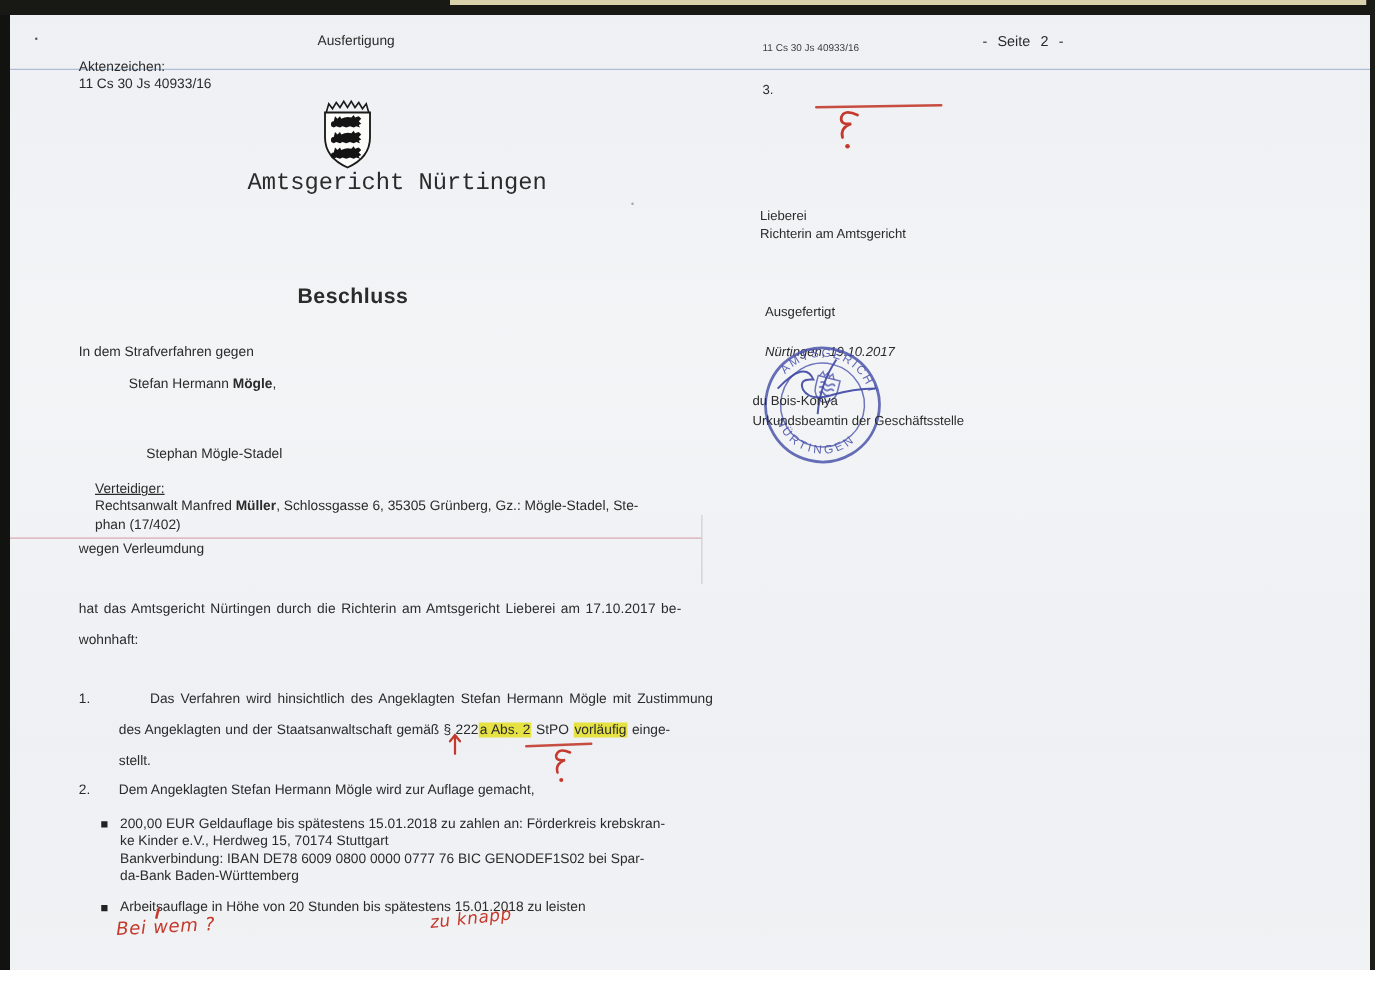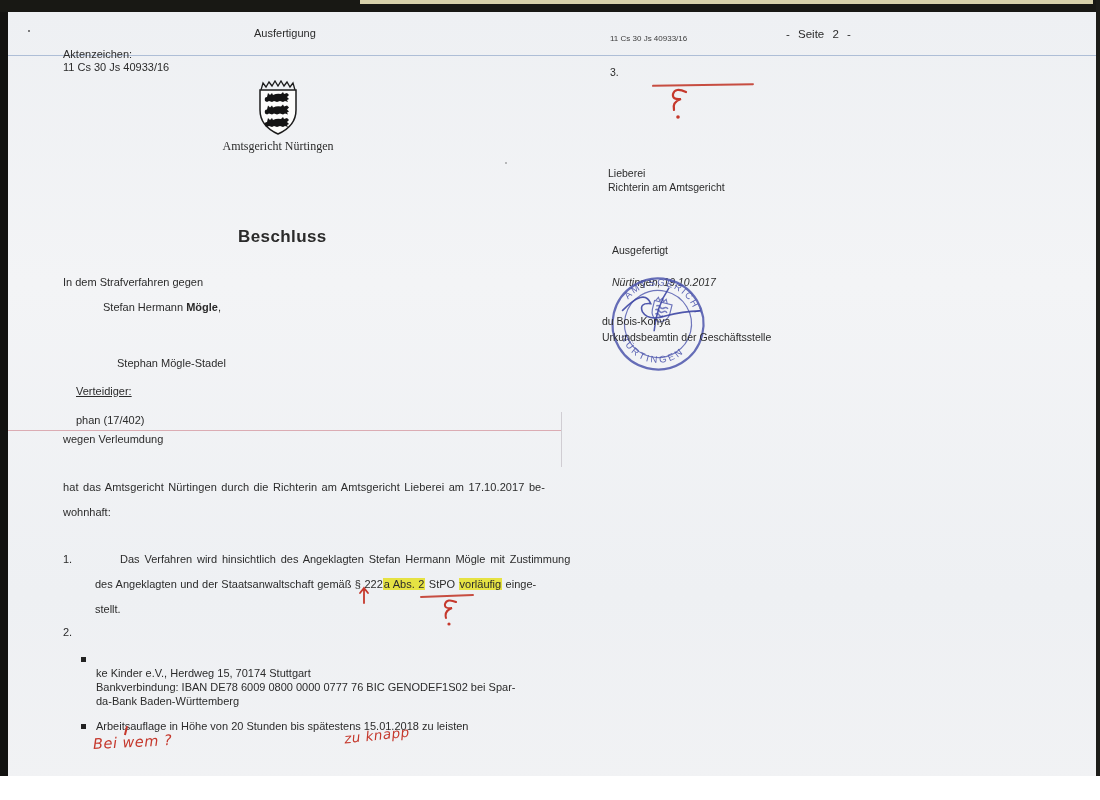--- a/index.html
+++ b/index.html
@@ -30,21 +30,21 @@
   .pen-line{position:absolute;height:2.3px;background:#c23b2e;border-radius:2px;opacity:.9;}
   .pen{position:absolute;color:#c23b2e;}
   .hand{font-family:"DejaVu Sans",sans-serif;font-style:italic;color:#c5382c;}
 
   
   #p1-ausfertigung{left:254px;top:27px;}
   #p1-akt-label{left:63px;top:48px;}
   #p1-akt-num{left:63px;top:61px;}
   #p1-crest{position:absolute;left:255px;top:78px;}
   #p1-court{left:198px;top:140px;width:160px;text-align:center;
-            font-family:Liberation Serif, serif;font-size:12px;}
+            font-family:Liberation Mono, monospace;font-size:19px;}
   #p1-title{left:238px;top:230px;font-size:17px;font-weight:bold;letter-spacing:.4px;}
   #p1-intro{left:63px;top:276px;}
   #p1-name{left:103px;top:301px;}
   #p1-details{left:103px;top:316px;}
   #p1-addr{left:117px;top:357px;}
   #p1-def-label{left:76px;top:385px;text-decoration:underline;}
   #p1-def-line1{left:76px;top:399px;}
   #p1-def-line2{left:76px;top:414px;}
   #p1-wegen{left:63px;top:433px;}
   #p1-hat1{left:63px;top:481px;word-spacing:1.2px;}
@@ -115,20 +115,21 @@
   </svg>
 
   <div class="t" id="p1-court">Amtsgericht Nürtingen</div>
   <div class="t" id="p1-title">Beschluss</div>
   <div class="t" id="p1-intro">In dem Strafverfahren gegen</div>
 
   <div class="t" id="p1-name"><span>Stefan Hermann </span><b>Mögle</b><span>,</span></div>
   <div class="t" id="p1-addr">Stephan Mögle-Stadel</div>
 
   <div class="t" id="p1-def-label">Verteidiger:</div>
+  <div class="t" id="p1-def-line1"><span>Rechtsanwalt Manfred </span><b>Müller</b><span>, Schlossgasse 6, 35305 Grünberg, Gz.: Mögle-Stadel, Ste-</span></div>
   <div class="t" id="p1-def-line2">phan (17/402)</div>
 
   <div class="t" id="p1-wegen">wegen Verleumdung</div>
   <div class="t just" id="p1-hat1">hat das Amtsgericht Nürtingen durch die Richterin am Amtsgericht Lieberei am 17.10.2017 be-</div>
   <div class="t" id="p1-hat2">wohnhaft:</div>
 
   <div class="t" id="p1-i1-num">1.</div>
   <div class="t" id="p1-i1-l1">Das Verfahren wird hinsichtlich des Angeklagten Stefan Hermann Mögle mit Zustimmung</div>
   <div class="t" id="p1-i1-l2"><span>des Angeklagten und der Staatsanwaltschaft gemäß § 222</span><span class="hl">a Abs. 2</span><span> StPO </span><span class="hl">vorläufig</span><span> einge-</span></div>
   <div class="t" id="p1-i1-l3">stellt.</div>
@@ -136,22 +137,24 @@
   <svg class="pen pen-svg" id="p1-arrow" width="14" height="20" viewBox="0 0 14 20">
     <path d="M7 18 L7 4 M3 8 L7 3 L11 8" fill="none" stroke="currentColor" stroke-width="1.8" stroke-linecap="round"></path>
   </svg>
   <div class="pen-line" id="p1-underline"></div>
   <svg class="pen pen-svg" id="p1-qmark" width="20" height="30" viewBox="0 0 20 30">
     <path d="M15 3 Q6 -1 4 5 Q3 10 11 9 Q3 12 5 19" fill="none" stroke="currentColor" stroke-width="2" stroke-linecap="round"></path>
     <circle cx="8" cy="25" r="1.6" fill="currentColor"></circle>
   </svg>
 
   <div class="t" id="p1-i2-num">2.</div>
+  <div class="t" id="p1-i2-line">Dem Angeklagten Stefan Hermann Mögle wird zur Auflage gemacht,</div>
 
   <div class="sq" id="p1-b1-sq"></div>
+  <div class="t" id="p1-b1-l0">200,00 EUR Geldauflage bis spätestens 15.01.2018 zu zahlen an: Förderkreis krebskran-</div>
   <div class="t" id="p1-b1-l1">ke Kinder e.V., Herdweg 15, 70174 Stuttgart</div>
   <div class="t" id="p1-b1-l2">Bankverbindung: IBAN DE78 6009 0800 0000 0777 76 BIC GENODEF1S02 bei Spar-</div>
   <div class="t" id="p1-b1-l3">da-Bank Baden-Württemberg</div>
 
   <div class="sq" id="p1-b2-sq"></div>
   <div class="t" id="p1-b2-line">Arbeitsauflage in Höhe von 20 Stunden bis spätestens 15.01.2018 zu leisten</div>
 
   <div id="p1-tick" class="pen"></div>
   <div class="t hand" id="p1-hand1">Bei wem ?</div>
   <div class="t hand" id="p1-hand2">zu knapp</div>

